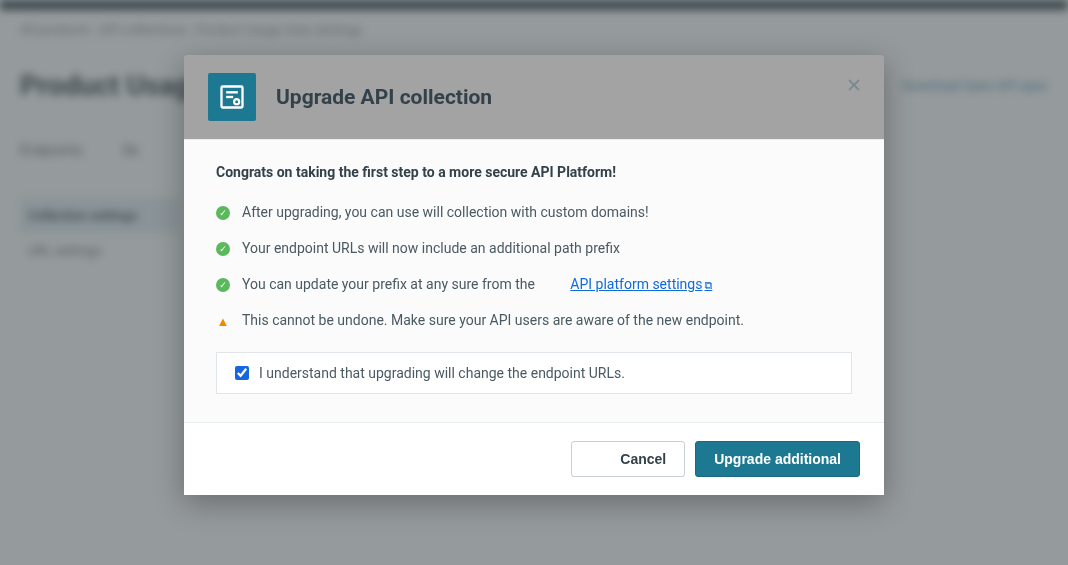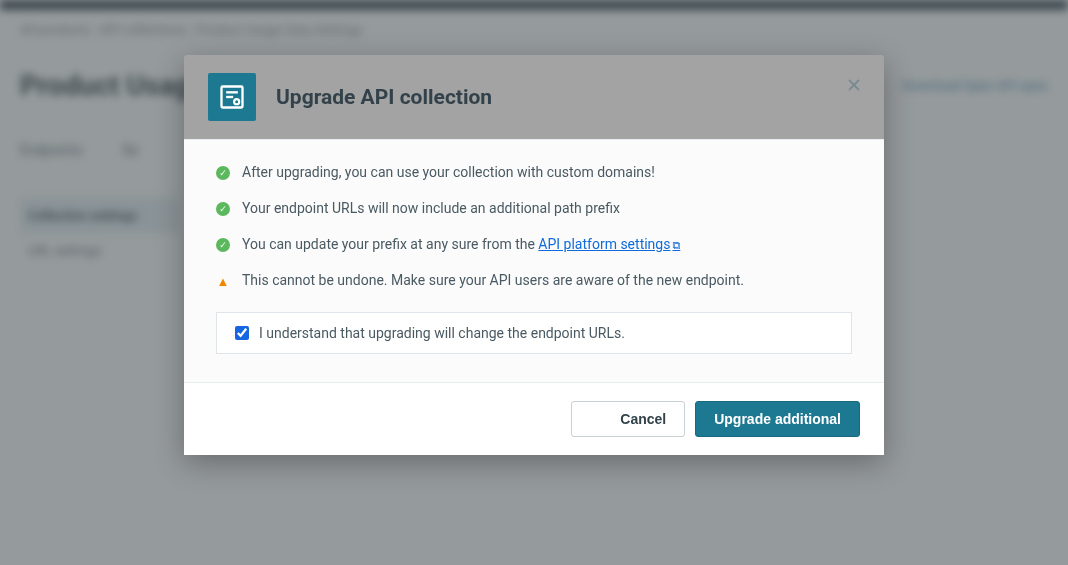--- a/index.html
+++ b/index.html
@@ -183,20 +183,21 @@
       align-items: center;
       justify-content: center;
     }
     .warn-triangle {
       font-size: 13px;
       color: #f08800;
     }
     .bullet-text a {
       color: #0f6bdb;
       text-decoration: underline;
+      margin-left: 32px;
     }
     .ext-icon {
       font-size: 11px;
       color: #0f6bdb;
       margin-left: 2px;
     }
 
     .confirm-box {
       border: 1px solid #dfe5e8;
       background: #fff;
@@ -281,26 +282,27 @@
       <div class="modal-title">Upgrade API collection</div>
       <div class="modal-close">
         <svg width="12" height="12" viewBox="0 0 12 12">
           <line x1="1" y1="1" x2="11" y2="11" stroke="#7a8a92" stroke-width="1.8"></line>
           <line x1="11" y1="1" x2="1" y2="11" stroke="#7a8a92" stroke-width="1.8"></line>
         </svg>
       </div>
     </div>
 
     <div class="modal-body">
+      <div class="congrats">Congrats on taking the first step to a more secure API Platform!</div>
 
       <div class="bullet-row">
         <div class="bullet-icon">
             <div class="check-circle">✓</div>
           </div>
-        <div class="bullet-text">After upgrading, you can use your collection with custom domains!</div>
+        <div class="bullet-text">After upgrading, you can use will collection with custom domains!</div>
       </div>
 
       <div class="bullet-row">
         <div class="bullet-icon">
             <div class="check-circle">✓</div>
           </div>
         <div class="bullet-text">Your endpoint URLs will now include an additional path prefix</div>
       </div>
 
       <div class="bullet-row">

